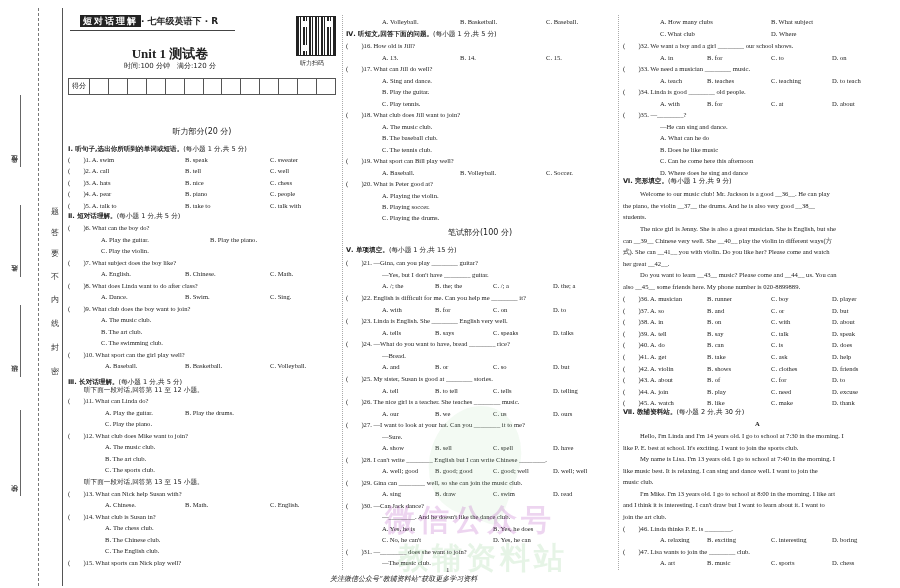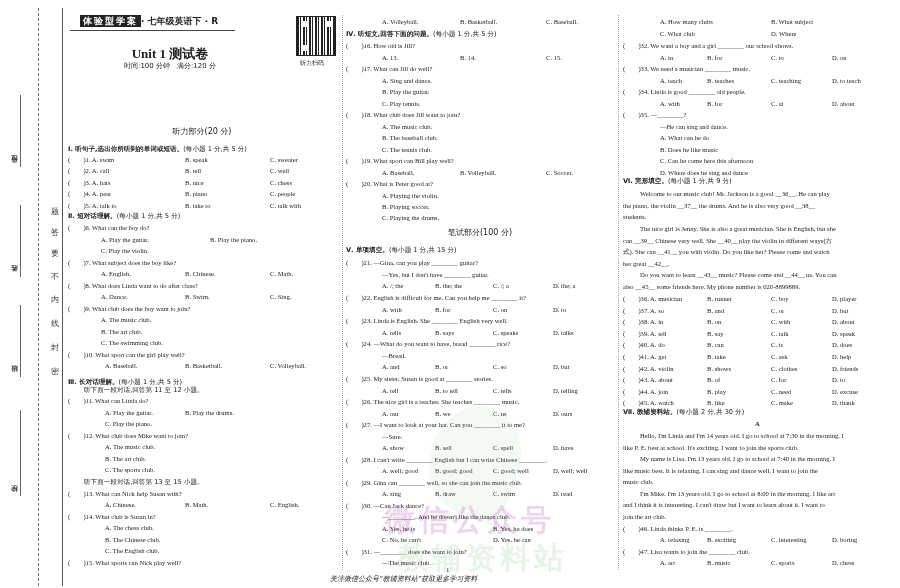--- a/index.html
+++ b/index.html
@@ -66,30 +66,46 @@
 <div class="seal" style="top:273px;">不</div>
 <div class="seal" style="top:296px;">内</div>
 <div class="seal" style="top:320px;">线</div>
 <div class="seal" style="top:344px;">封</div>
 <div class="seal" style="top:368px;">密</div>
 
 <div class="col-div" style="left:342px;top:15px;height:555px;"></div>
 <div class="col-div" style="left:618px;top:15px;height:555px;"></div>
 
 <div class="brand">
-  <span class="box">体验型学案</span><span>· 七年级英语下 · R</span>
+  <span class="box">短对话理解</span><span>· 七年级英语下 · R</span>
 </div>
 <div class="brand-line"></div>
 <div class="qr"></div>
 <div class="qr-label">听力扫码</div>
 <div class="title">Unit 1 测试卷</div>
 <div class="subtitle">时间:100 分钟　满分:120 分</div>
 
 <table class="score">
   <tbody>
+  <tr>
+    <td class="h">得分</td>
+    <td></td>
+        <td></td>
+    <td></td>
+        <td></td>
+    <td></td>
+        <td></td>
+    <td></td>
+        <td></td>
+    <td></td>
+        <td></td>
+    <td></td>
+        <td></td>
+    <td></td>
+  </tr>
 </tbody>
   </table>
 
 <div class="sec-title" style="left:68px;width:268px;top:128px;">
   <span style="font-weight:normal;">听力部分</span><span>(20 分)</span>
 </div>
 
 <div class="line part" style="left:68px;top:146px;">
   <span>Ⅰ. 听句子,选出你所听到的单词或短语。</span><span class="pts">(每小题 1 分,共 5 分)</span>
 </div>

